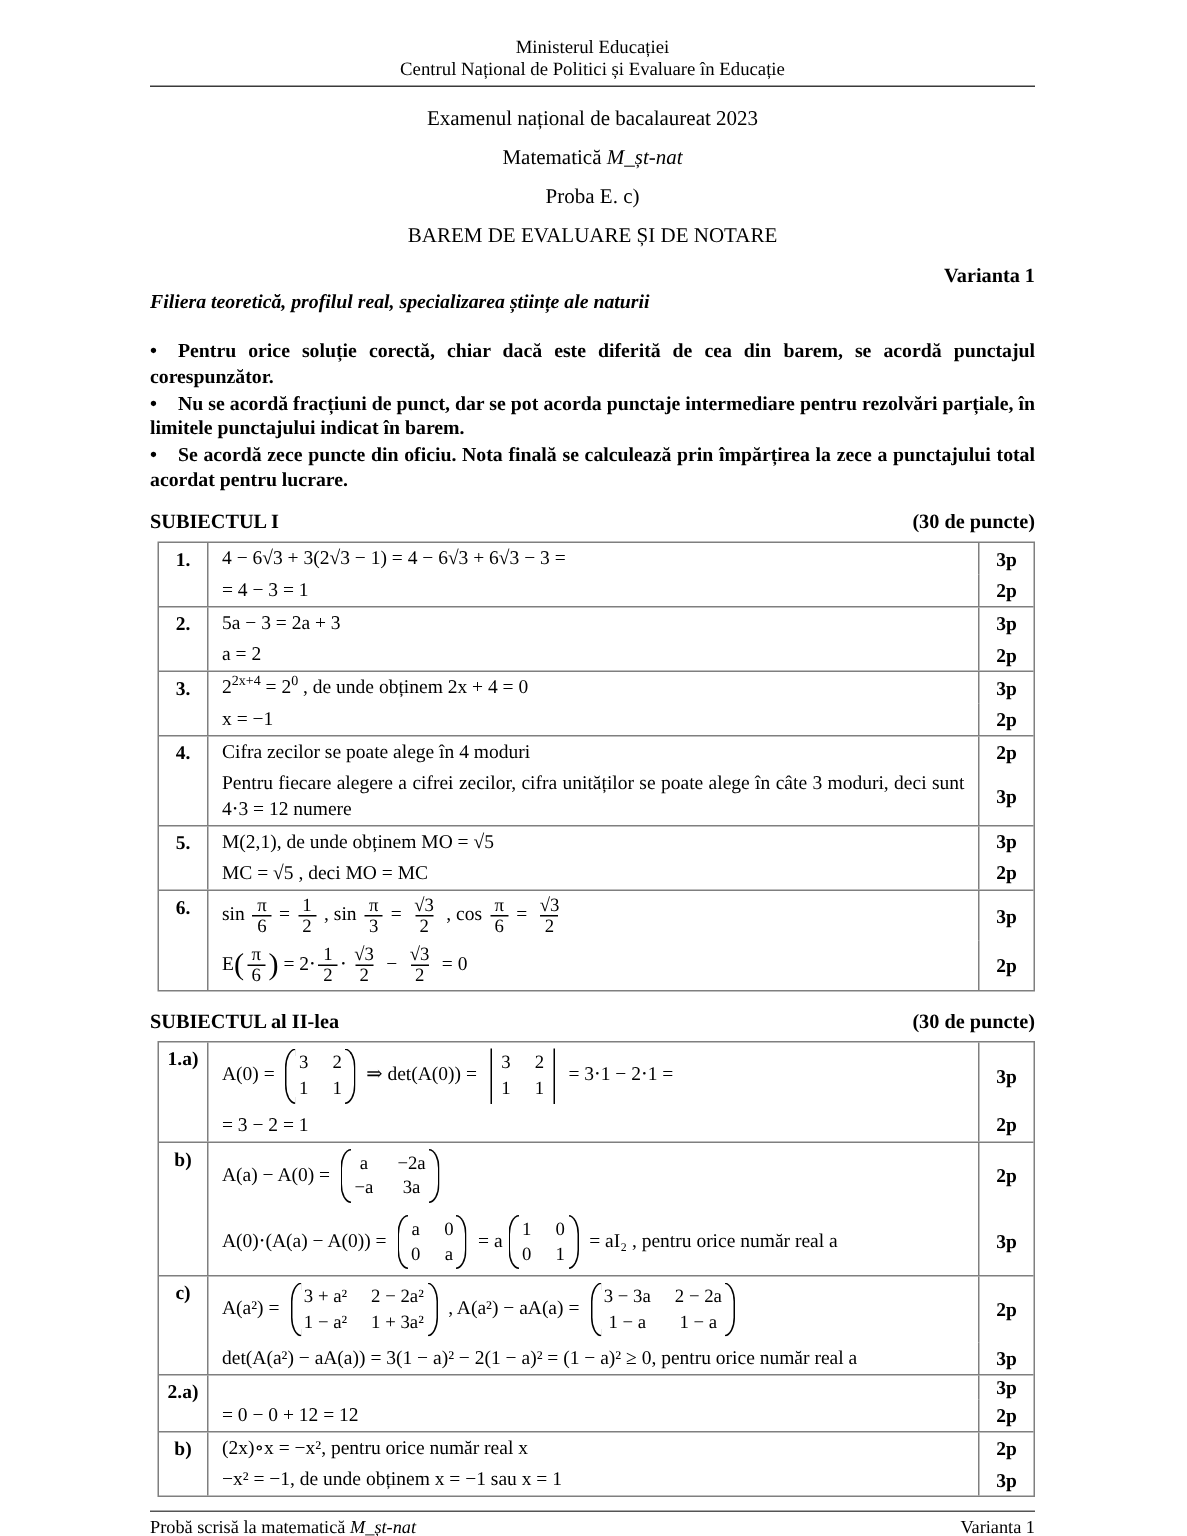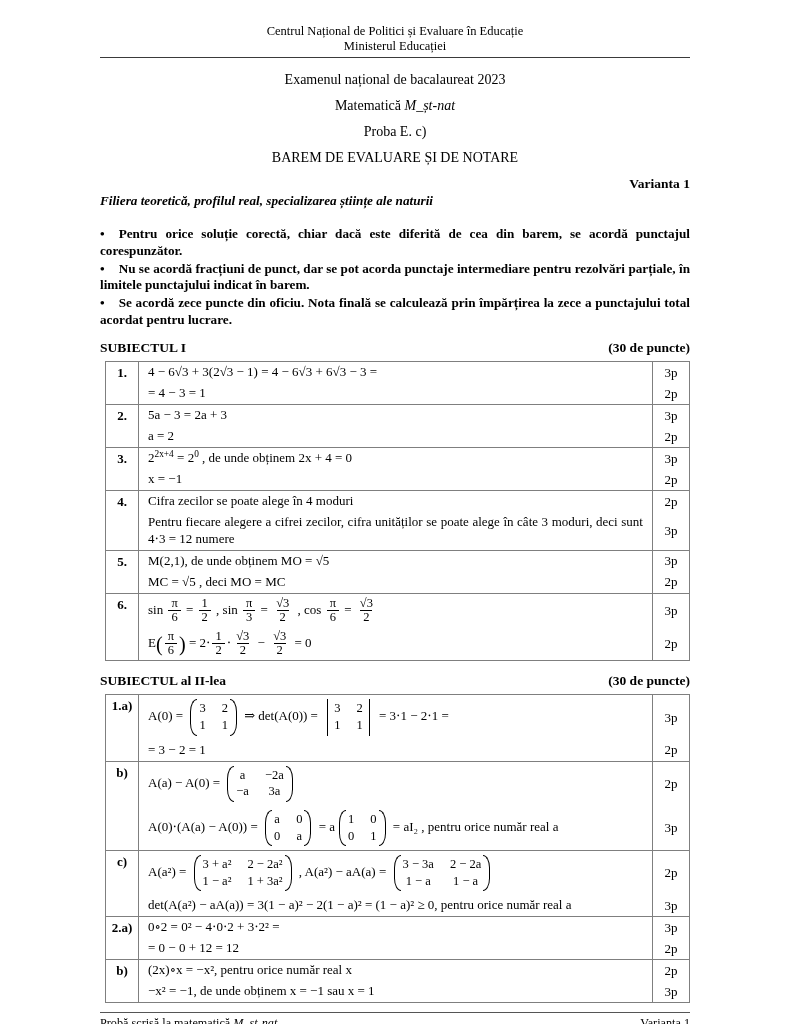--- a/index.html
+++ b/index.html
@@ -23,21 +23,21 @@
   .subj-head{display:flex;justify-content:space-between;font-weight:bold;font-size:13.5px;margin:12px 0 5px 0;}
   
   .rubric{border:1px solid #7f7f7f;margin-left:5px;}
   .trow{display:grid;grid-template-columns:33px 1fr 37px;border-bottom:1px solid #7f7f7f;}
   .trow:last-child{border-bottom:none;}
   .tnum{grid-column:1;grid-row:1 / span 2;border-right:1px solid #7f7f7f;
         font-weight:bold;font-size:13px;text-align:center;padding-top:3px;}
   .tline{grid-column:2;padding:2px 9px;font-size:13px;line-height:1.3;text-align:justify;min-height:17px;display:flex;}
   .tline .math{display:block;width:100%;}
   .tpts{grid-column:3;border-left:1px solid #7f7f7f;display:flex;align-items:center;justify-content:center;
-        font-weight:normal;font-size:13px;text-align:center;}
+        font-weight:bold;font-size:13px;text-align:center;}
   
   sup{font-size:0.72em;line-height:0;}
   .frac{display:inline-flex;flex-direction:column;align-items:center;vertical-align:middle;
         margin:1px 2px;line-height:1.05;font-size:12.5px;}
   .frac .fden{border-top:1px solid #000;padding:0 3px;}
   .frac .fnum{padding:0 3px;}
   .bigp{font-size:1.55em;vertical-align:middle;line-height:0.9;}
   .mat{display:inline-grid;grid-template-columns:auto auto;gap:1px 16px;
        padding:3px 9px;margin:1px 4px;vertical-align:middle;text-align:center;
        position:relative;line-height:1.25;font-size:12.5px;}
@@ -48,22 +48,22 @@
   .mat.bars::after{right:2px;border-right:1.3px solid #000;}
   
   .footer{margin-top:9px;border-top:1px solid #555;padding-top:3px;font-size:12.2px;line-height:1.22;}
   .footer .f1{display:flex;justify-content:space-between;}
   .footer .it{font-style:italic;}
 </style>
 </head>
 <body>
 
 <div class="ministry">
+  <div>Ministerul Educației</div>
   <div>Centrul Național de Politici și Evaluare în Educație</div>
-  <div>Ministerul Educației</div>
 </div>
 <hr class="head-rule">
 
 <div class="titles">
   <div class="title-line">Examenul național de bacalaureat 2023</div>
   <div class="title-line"><span>Matematică </span><span class="it">M_șt-nat</span></div>
   <div class="title-line">Proba E. c)</div>
   <div class="title-line">BAREM DE EVALUARE ȘI DE NOTARE</div>
 </div>
 
@@ -247,23 +247,20 @@
           </span></span>
       </div>
     <div class="tpts">2p</div>
     <div class="tline">
         <span class="math">det(A(a²) − aA(a)) = 3(1 − a)² − 2(1 − a)² = (1 − a)² ≥ 0, pentru orice număr real a</span>
       </div>
     <div class="tpts">3p</div>
   </div>
   <div class="trow">
     <div class="tnum">2.a)</div>
-    <div class="tline">
-        <span class="math">0∘2 = 0² − 4⋅0⋅2 + 3⋅2² =</span>
-      </div>
     <div class="tpts">3p</div>
     <div class="tline">
         <span class="math">= 0 − 0 + 12 = 12</span>
       </div>
     <div class="tpts">2p</div>
   </div>
   <div class="trow">
     <div class="tnum">b)</div>
     <div class="tline">
         <span class="math">(2x)∘x = −x², pentru orice număr real x</span>

